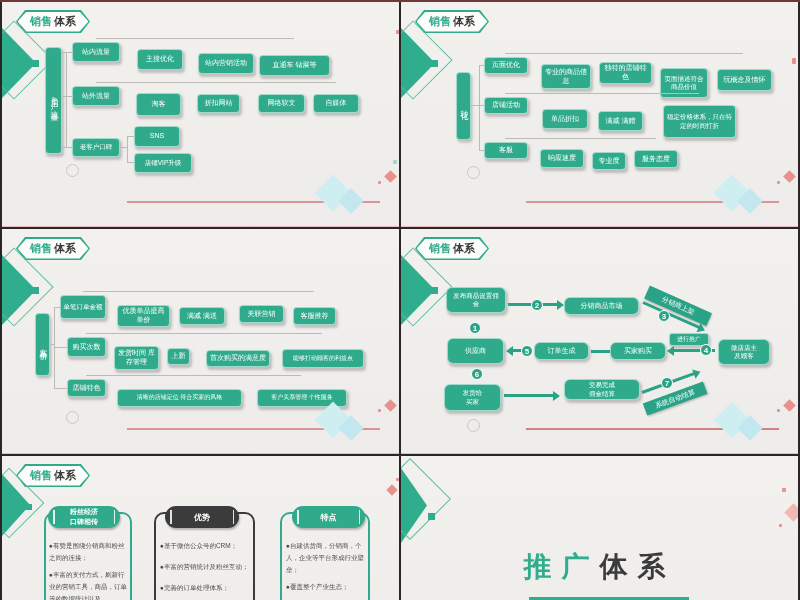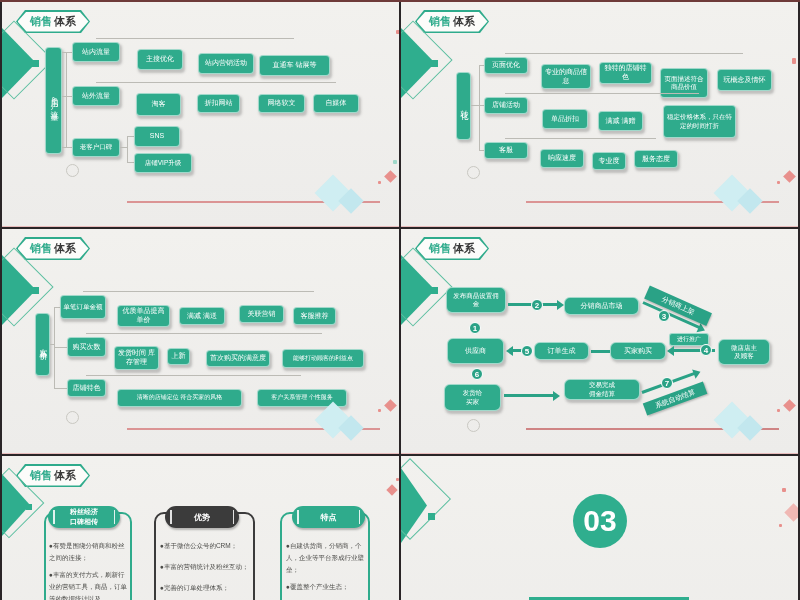--- a/index.html
+++ b/index.html
@@ -300,23 +300,23 @@
 
     <div class="pk" style="left:386px;top:30px;width:8px;height:8px;"></div>
     <div class="dot" style="left:394px;top:22px;width:3px;height:3px;background:#e8908c;"></div>
   </section>
 
   <section class="slide">
     <div class="tri" style="top:12px;width:26px;height:75px;"></div>
     <div class="odia" style="left:-20px;top:14px;width:56px;height:56px;"></div>
     <div class="ssq" style="left:27px;top:57px;width:7px;height:7px;"></div>
 
-    <div class="bigc">
-        <span>03</span>
-      </div>
+    <div class="s6title">
+      <span class="t1">推广</span><span class="t2">体系</span>
+    </div>
     <div class="s6line"></div>
 
     <div class="dot" style="left:381px;top:32px;width:4px;height:4px;background:#e8908c;"></div>
     <div class="pk" style="left:386px;top:50px;width:13px;height:13px;background:#f0b8b4;"></div>
     <div class="dot" style="left:378px;top:68px;width:3px;height:3px;background:#e8908c;"></div>
   </section>
 
 </div>
 
 </body></html>

